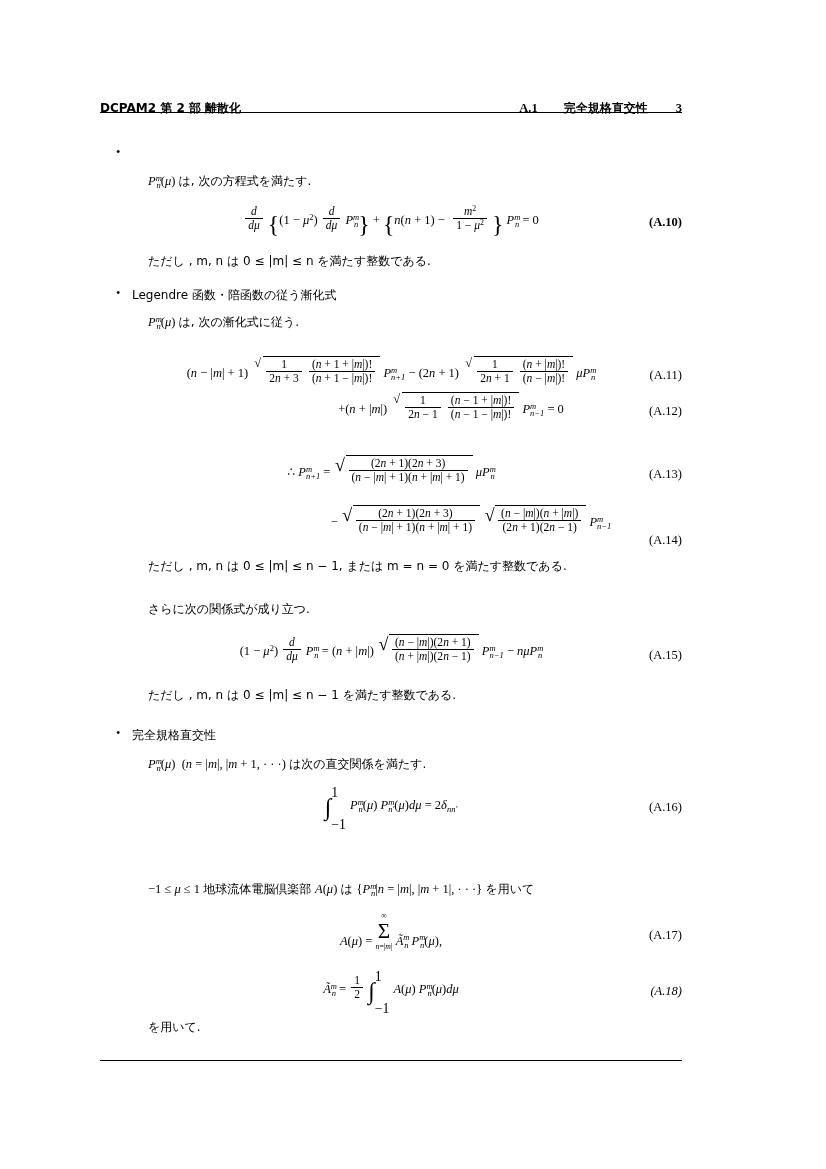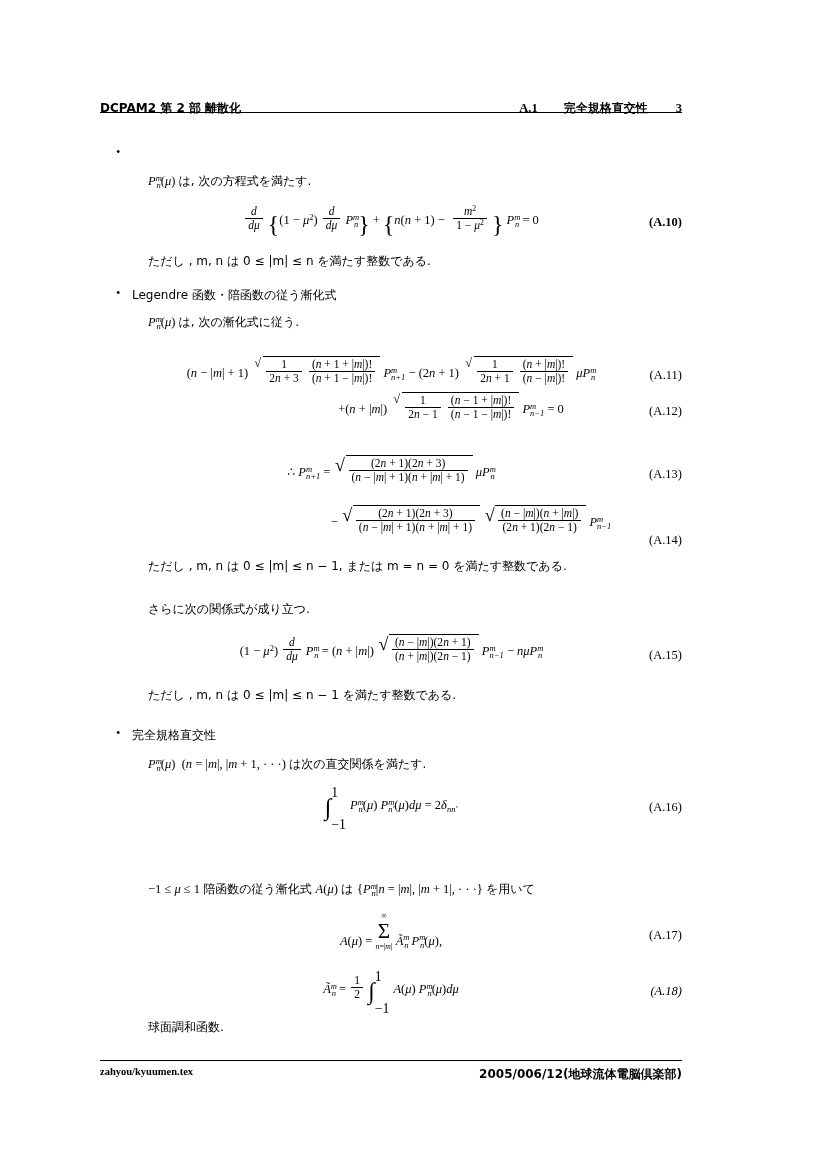--- a/index.html
+++ b/index.html
@@ -305,21 +305,21 @@
       <span class="m">P</span><span class="sup">m</span><span class="sub" style="margin-left:-0.62em;">n</span><span class="mr">(</span><span class="m">μ</span><span class="mr">)</span>
       <span class="m">P</span><span class="sup">m</span><span class="sub" style="margin-left:-0.72em;">n′</span><span class="mr">(</span><span class="m">μ</span><span class="mr">)</span><span class="m">dμ</span>
       <span class="mr"> = 2</span><span class="m">δ</span><span class="sub">nn′</span>
     </div>
     <div class="eqno" style="top:14px;">(A.16)</div>
   </div>
 
 
   <div class="blk" style="left:148px; top:880px;">
     <span class="mr">−1 ≤ </span><span class="m">μ</span><span class="mr"> ≤ 1 </span>
-    <span class="jp">陪函数の従う漸化式 </span>
+    <span class="jp">地球流体電脳倶楽部 </span>
     <span class="m">A</span><span class="mr">(</span><span class="m">μ</span><span class="mr">) </span>
     <span class="jp">は </span>
     <span class="mr">{</span><span class="m">P</span><span class="sup">m</span><span class="sub" style="margin-left:-0.62em;">n</span><span class="mr">|</span><span class="m">n</span><span class="mr"> = |</span><span class="m">m</span><span class="mr">|, |</span><span class="m">m</span><span class="mr"> + 1|, · · ·}</span>
     <span class="jp"> を用いて</span>
   </div>
 
   <div class="eqrow" style="top:912px; height:48px;">
     <div class="eqbody" style="top:0;">
       <span class="m">A</span><span class="mr">(</span><span class="m">μ</span><span class="mr">) = </span>
       <span class="sumsym"><span class="ov">∞</span><span class="big">Σ</span><span class="lim"><span class="m">n</span>=|<span class="m">m</span>|</span></span>
@@ -334,21 +334,17 @@
       <span class="m">Ã</span><span class="sup">m</span><span class="sub" style="margin-left:-0.62em;">n</span>
       <span class="mr"> = </span>
       <span class="frac"><span class="num"><span class="mr">1</span></span><span class="den"><span class="mr">2</span></span></span>
       <span class="intsym">∫<span class="limits"><span class="top">1</span><span class="bot">−1</span></span></span>
       <span class="m">A</span><span class="mr">(</span><span class="m">μ</span><span class="mr">)</span>
       <span class="m">P</span><span class="sup">m</span><span class="sub" style="margin-left:-0.62em;">n</span><span class="mr">(</span><span class="m">μ</span><span class="mr">)</span><span class="m">dμ</span>
     </div>
     <div class="eqno" style="top:14px;font-style:italic;">(A.18)</div>
   </div>
 
-  <div class="blk jp" style="left:148px; top:1018px;">球面調和函数.</div>
+  <div class="blk jp" style="left:148px; top:1018px;">を用いて.</div>
 
   <div class="footer-rule"></div>
-  <div class="footer">
-    <span class="left">zahyou/kyuumen.tex</span>
-    <span class="right jp">2005/006/12(地球流体電脳倶楽部)</span>
-  </div>
 
 </div>
 
 </body></html>

